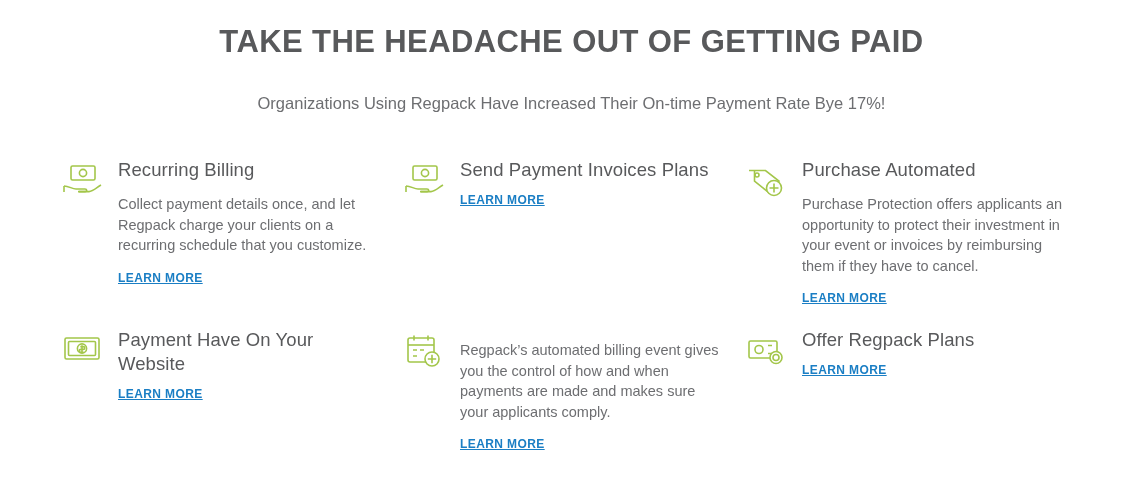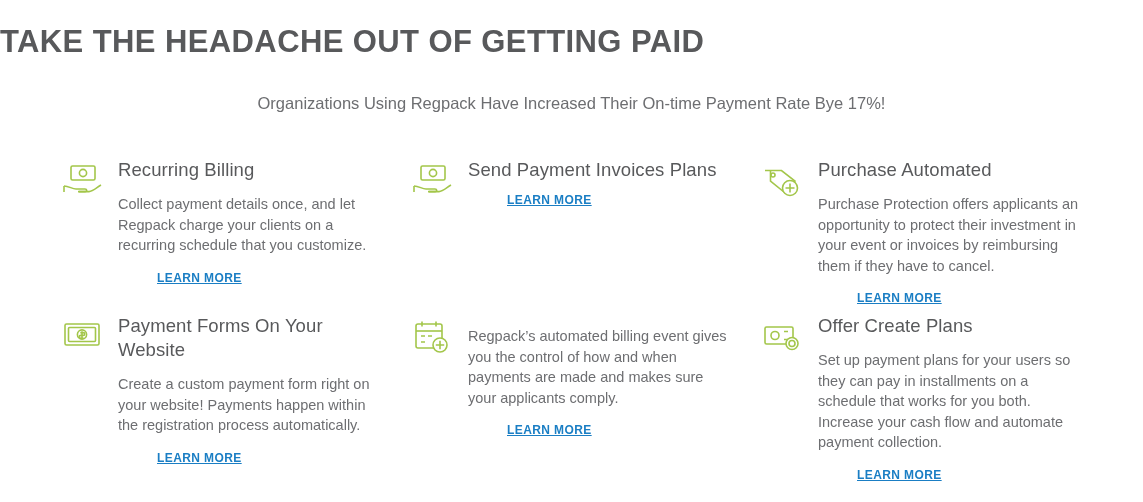--- a/index.html
+++ b/index.html
@@ -15,21 +15,21 @@
     color: #4a4a4a;
     overflow: hidden;
   }
   .page {
     width: 1143px;
     height: 502px;
     position: relative;
     padding: 0;
   }
   .headline {
-    text-align: left;
+    text-align: center;
     font-size: 31px;
     line-height: 38px;
     letter-spacing: 0.4px;
     font-weight: 600;
     color: #58595b;
     margin: 23px 0 0 0;
     text-transform: uppercase;
     font-family: "Liberation Sans", sans-serif;
   }
   .subhead {
@@ -40,21 +40,20 @@
     margin: 31px 0 0 0;
     font-weight: 400;
   }
   .features {
     margin: 44px 0 0 0;
     padding: 0 62px 0 62px;
     display: grid;
     grid-template-columns: 342px 342px 342px;
     column-gap: 0px;
     row-gap: 22px;
-    gap: 8px;
   }
   .feature {
     display: flex;
     align-items: flex-start;
     padding-right: 24px;
   }
   .icon-wrap {
     width: 56px;
     flex: 0 0 56px;
     padding-top: 4px;
@@ -83,21 +82,20 @@
   }
   .learn-more {
     display: inline-block;
     font-size: 12px;
     letter-spacing: 0.4px;
     color: #1a7ec4;
     text-decoration: underline;
     font-weight: 700;
     text-transform: uppercase;
     cursor: pointer;
-    margin-left: 39px;
   }
   .row2 { margin-top: 0; }
 </style>
 </head>
 <body>
 
 <div class="page">
 
   <h1 class="headline">TAKE THE HEADACHE OUT OF GETTING PAID</h1>
   <p class="subhead">Organizations Using Regpack Have Increased Their On-time Payment Rate Bye 17%!</p>
@@ -156,22 +154,21 @@
     <div class="feature row2">
       <div class="icon-wrap">
         <svg width="44" height="38" viewBox="0 0 44 38" fill="none" stroke="#a3c64a" stroke-width="1.6">
           <rect x="3" y="6" width="34" height="21" rx="1.5"></rect>
           <rect x="6.5" y="9.5" width="27" height="14" rx="1"></rect>
           <circle cx="20" cy="16.5" r="4.6"></circle>
           <path d="M20 13.2v6.6M18.3 14.6h3a1.4 1.4 0 010 2.8h-2.6a1.4 1.4 0 000 2.8h3"></path>
         </svg>
       </div>
       <div class="feature-body">
-        <div class="feature-title">Payment Forms On Your Website</div>
-        <div class="feature-desc">Create a custom payment form right on your website! Payments happen within the registration process automatically.</div>
+        <div class="feature-title">Payment Have On Your Website</div>
         <a class="learn-more">LEARN MORE</a>
       </div>
     </div>
 
     <div class="feature row2">
       <div class="icon-wrap">
         <svg width="44" height="38" viewBox="0 0 44 38" fill="none" stroke="#a3c64a" stroke-width="1.6">
           <rect x="4" y="6" width="26" height="24" rx="2"></rect>
           <path d="M4 13h26"></path>
           <path d="M10 3.5v5M24 3.5v5"></path>
@@ -190,20 +187,19 @@
       <div class="icon-wrap">
         <svg width="44" height="38" viewBox="0 0 44 38" fill="none" stroke="#a3c64a" stroke-width="1.6">
           <rect x="3" y="9" width="28" height="17" rx="1.5"></rect>
           <circle cx="13" cy="17.5" r="4"></circle>
           <path d="M22 13.5h4M22 21.5h4"></path>
           <circle cx="30" cy="25.5" r="6" fill="#ffffff"></circle>
           <circle cx="30" cy="25.5" r="3"></circle>
         </svg>
       </div>
       <div class="feature-body">
-        <div class="feature-title">Offer Create Plans</div>
-        <div class="feature-desc">Set up payment plans for your users so they can pay in installments on a schedule that works for you both. Increase your cash flow and automate payment collection.</div>
+        <div class="feature-title">Offer Regpack Plans</div>
         <a class="learn-more">LEARN MORE</a>
       </div>
     </div>
 
   </div>
 </div>
 
 </body></html>

